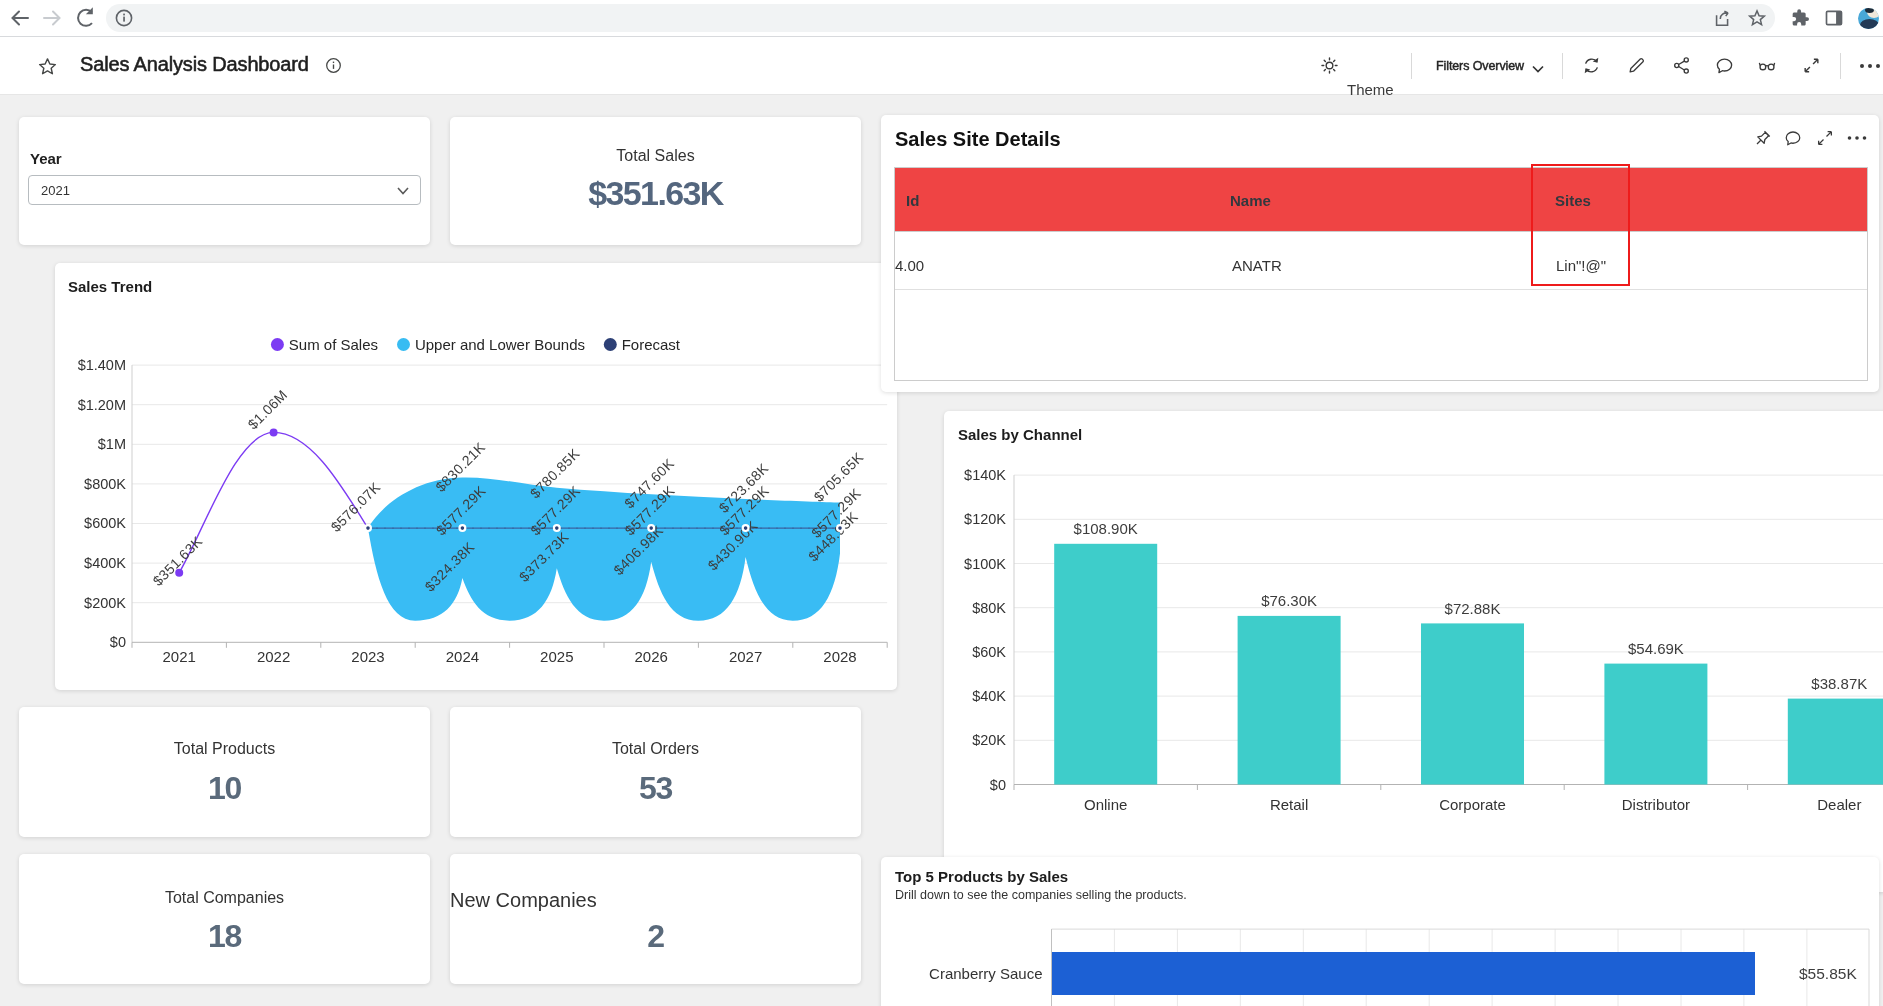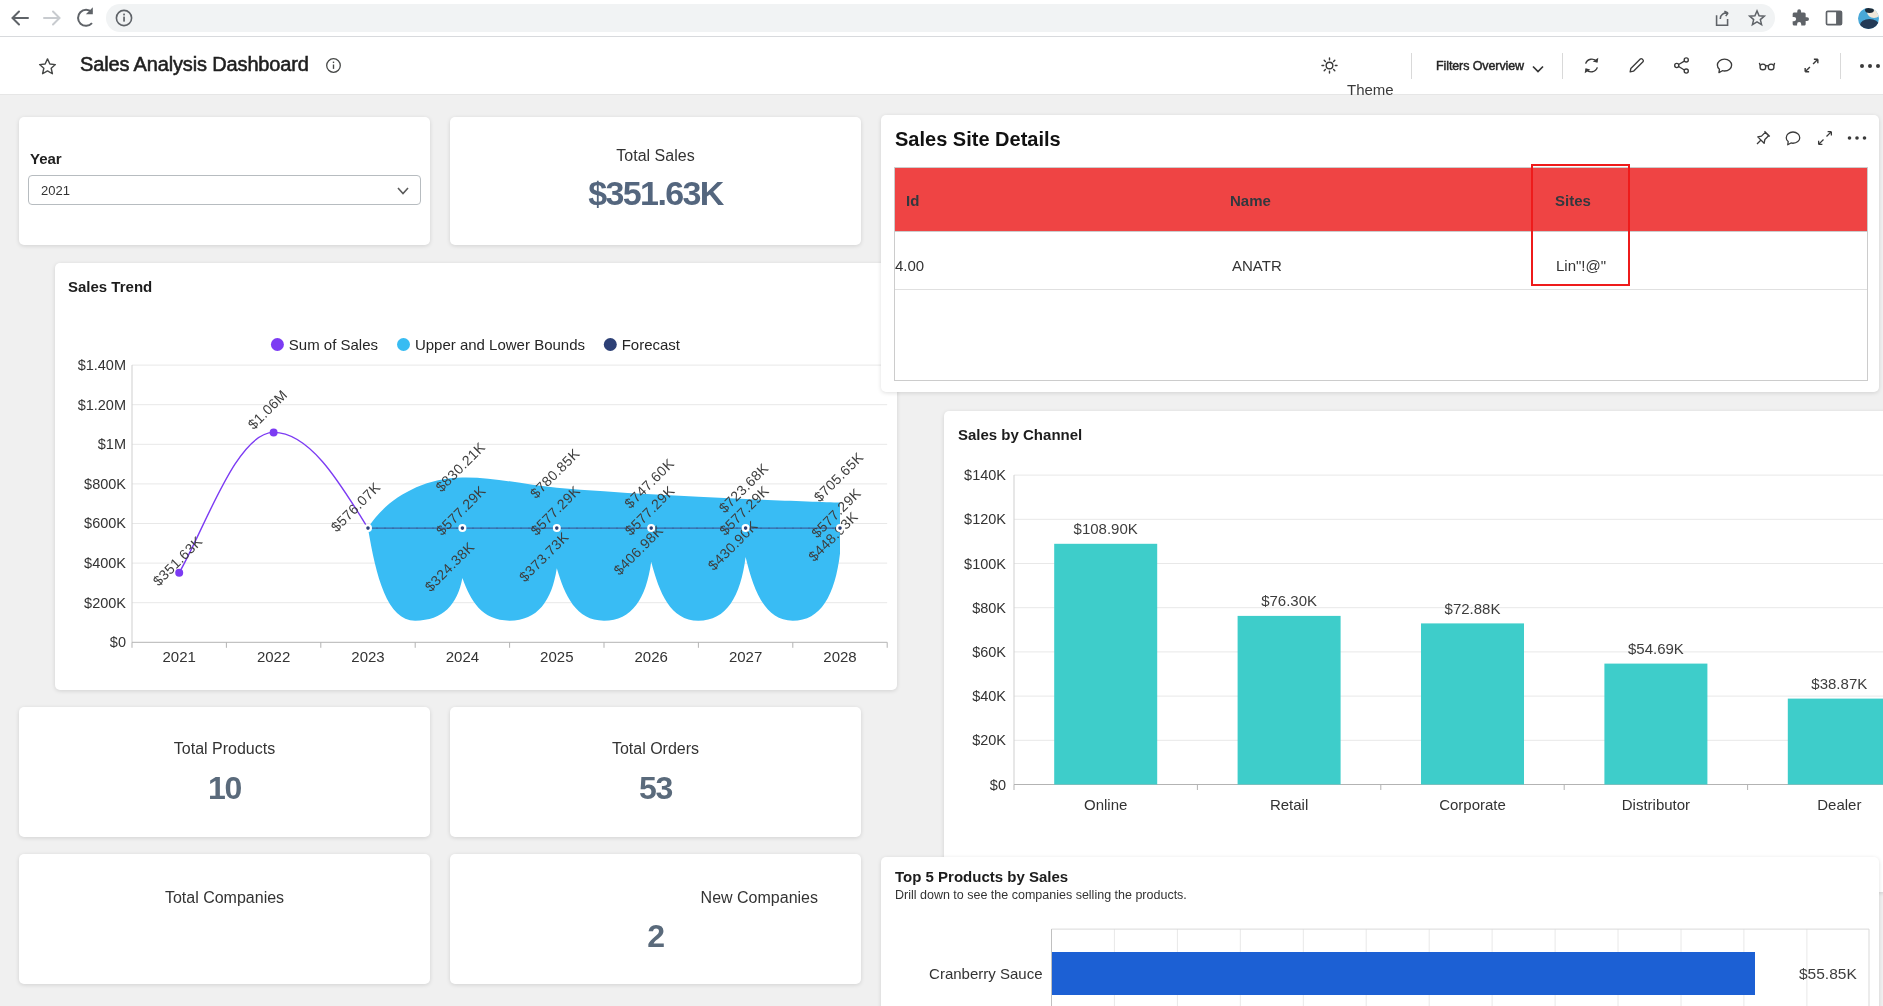--- a/index.html
+++ b/index.html
@@ -257,23 +257,24 @@
 <div class="card" style="left:19px;top:707px;width:411px;height:130px;">
   <div class="abs" style="left:0;top:33px;width:411px;text-align:center;font-size:16px;color:#333">Total Products</div>
   <div class="abs" style="left:0;top:63px;width:411px;text-align:center;font-size:32px;font-weight:bold;color:#5a6a7b;letter-spacing:-1.2px">10</div>
 </div>
 <div class="card" style="left:450px;top:707px;width:411px;height:130px;">
   <div class="abs" style="left:0;top:33px;width:411px;text-align:center;font-size:16px;color:#333">Total Orders</div>
   <div class="abs" style="left:0;top:63px;width:411px;text-align:center;font-size:32px;font-weight:bold;color:#5a6a7b;letter-spacing:-1.2px">53</div>
 </div>
 <div class="card" style="left:19px;top:854px;width:411px;height:130px;">
   <div class="abs" style="left:0;top:35px;width:411px;text-align:center;font-size:16px;color:#333">Total Companies</div>
+  <div class="abs" style="left:0;top:64px;width:411px;text-align:center;font-size:32px;font-weight:bold;color:#5a6a7b;letter-spacing:-1.2px">18</div>
 </div>
 <div class="card" style="left:450px;top:854px;width:411px;height:130px;">
-  <div class="abs" style="left:0;top:35px;width:368px;text-align:right;font-size:16px;color:#333">New Companies</div>
+  <div class="abs" style="left:0;top:35px;width:368px;text-align:left;font-size:20px;color:#333">New Companies</div>
   <div class="abs" style="left:0;top:64px;width:411px;text-align:center;font-size:32px;font-weight:bold;color:#5a6a7b;letter-spacing:-1.2px">2</div>
 </div>
 
 <div class="card" id="card-table" style="left:881px;top:115px;width:998px;height:277px;">
   <div class="abs" style="left:14px;top:13px;font-size:20px;font-weight:bold;color:#111">Sales Site Details</div>
 
   <svg class="abs" style="left:873px;top:14px" width="18" height="18" viewBox="0 0 24 24" fill="none" stroke="#3a3a3a" stroke-width="1.7">
     <path d="M14 3 L21 10 M15 4.5 L19.5 9 L14.5 14 L13.5 19 L5 10.5 L10 9.5 Z M9 15 L4 20" stroke-linejoin="round"></path>
   </svg>
   <svg class="abs" style="left:903px;top:14px" width="18" height="18" viewBox="0 0 24 24" fill="none" stroke="#3a3a3a" stroke-width="1.7">

